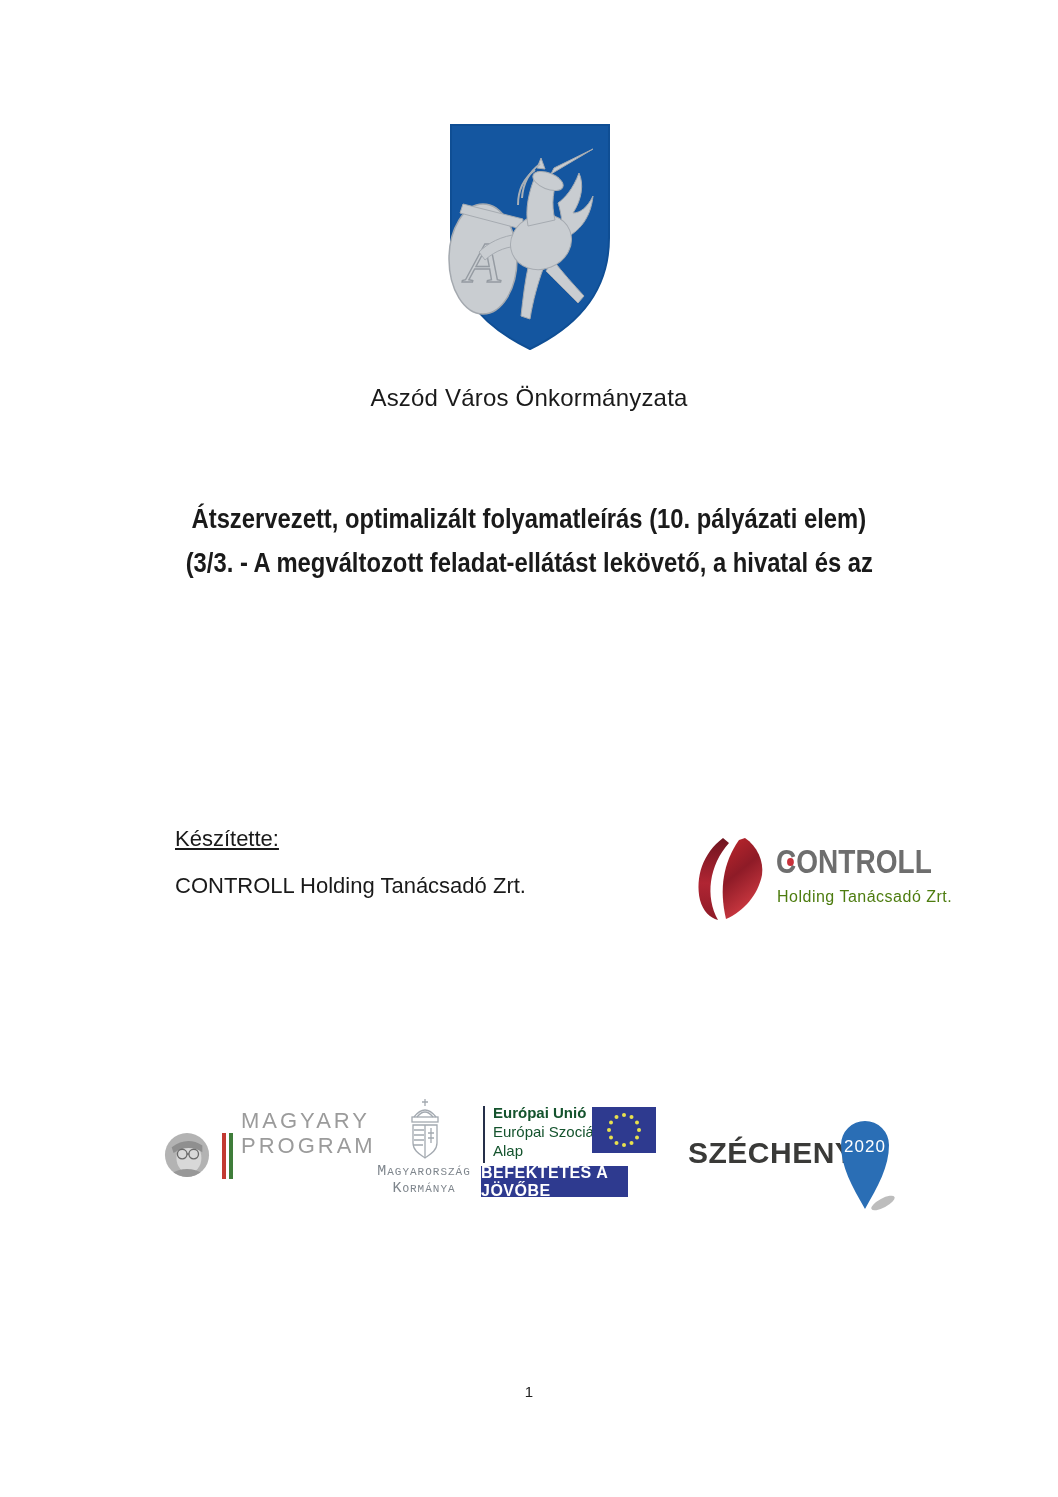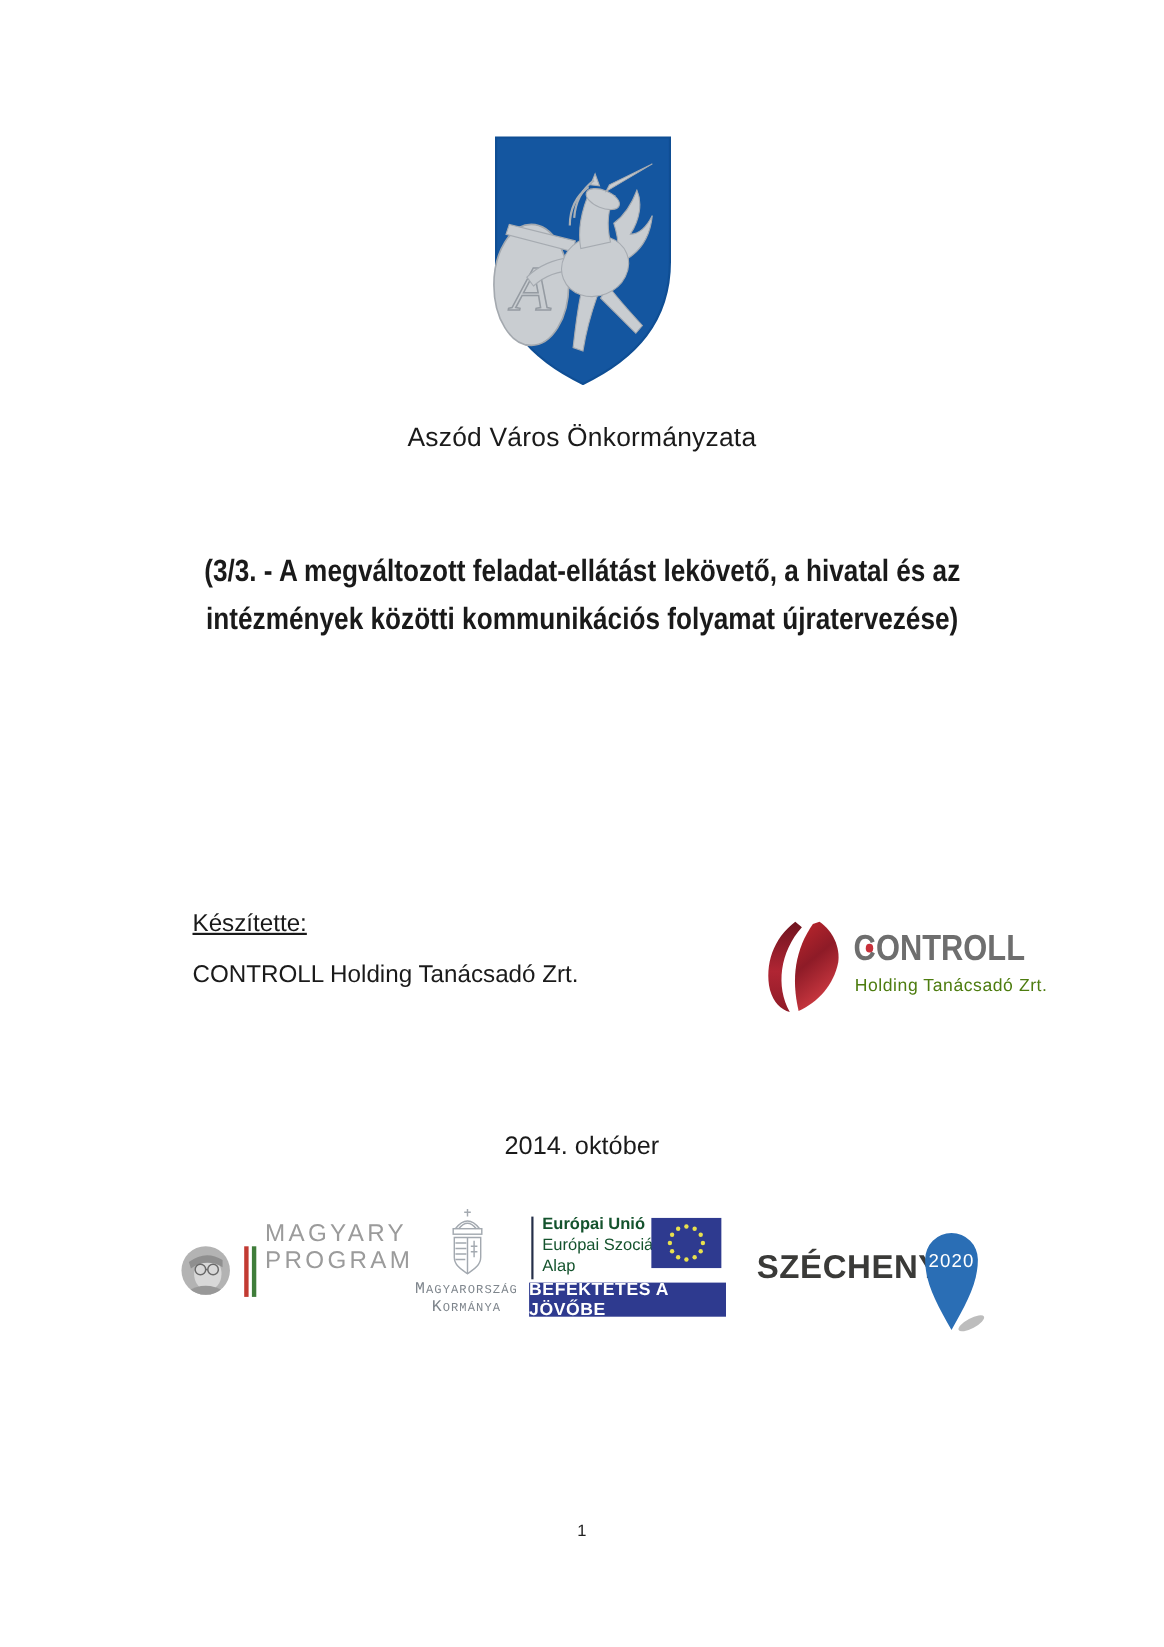--- a/index.html
+++ b/index.html
@@ -37,21 +37,21 @@
   .bar{position:absolute;top:1133px;width:4px;height:46px;}
   .bar-red{left:222px;background:#c23a32;}
   .bar-green{left:229px;background:#3f7d3a;}
   .magyary-text{left:241px;top:1108px;font-family:Liberation Sans, sans-serif;color:#9b9b9b;
     font-size:22px;line-height:25px;letter-spacing:3px;}
   .gov-text{left:363px;top:1163px;width:122px;text-align:center;font-family:Liberation Mono, monospace;
     color:#7e858c;font-size:15px;line-height:17px;font-variant:small-caps;letter-spacing:1px;}
   .eu-rule{left:483px;top:1106px;width:2px;height:57px;background:#252f49;}
   .eu-text{left:493px;top:1103px;font-size:15px;line-height:19px;color:#14532d;}
   .eu-text .b{font-weight:bold;}
-  .eu-banner{left:481px;top:1166px;width:179px;height:31px;background:#2e3a8f;
+  .eu-banner{left:481px;top:1166px;width:147px;height:31px;background:#2e3a8f;
     display:flex;align-items:center;justify-content:center;}
   .eu-banner span{color:#ffffff;font-weight:bold;font-size:16px;letter-spacing:0.5px;}
   .szechenyi-text{left:688px;top:1136px;font-size:30px;font-weight:bold;color:#3a3a38;letter-spacing:0.5px;}
 
   .page-num{top:1383px;font-size:15px;color:#222;}
 </style>
 </head>
 <body>
 
 <div class="page">
@@ -85,22 +85,22 @@
 
     <g fill="none" stroke="#aab0b6" stroke-width="2">
       <path d="M94,50 C83,58 77,70 77,85"></path>
       <path d="M99,44 C88,52 82,64 81,78"></path>
     </g>
   </svg>
 
   <div class="abs center municipality">Aszód Város Önkormányzata</div>
 
   <div class="abs center title-block">
+    <div class="tline"><span class="cond">Átszervezett, optimalizált folyamatleírás (10. pályázati elem)</span></div>
     <div class="tline"><span class="cond">(3/3. - A megváltozott feladat-ellátást lekövető, a hivatal és az</span></div>
-    <div class="tline"><span class="cond">intézmények közötti kommunikációs folyamat újratervezése)</span></div>
   </div>
 
   <div class="abs prep prep-label">Készítette:</div>
   <div class="abs prep prep-company">CONTROLL Holding Tanácsadó Zrt.</div>
 
   <svg class="abs" style="left:695px;top:837px;" width="76" height="84" viewBox="0 0 76 84" aria-hidden="true">
     <defs>
       <linearGradient id="gradL" x1="0" y1="0" x2="0" y2="1">
         <stop offset="0" stop-color="#6f141f"></stop>
         <stop offset="0.55" stop-color="#b02533"></stop>
@@ -115,21 +115,20 @@
     <path d="M28,1 C8,16 0,40 5,63 C8,74 15,81 23,83 C10,60 14,28 34,6 Z" fill="url(#gradL)"></path>
     <path d="M44,3 C28,26 24,52 31,82 C49,74 63,58 67,38 C69,24 62,9 50,1 Z" fill="url(#gradR)"></path>
   </svg>
   <div class="abs controll-name">
     <span class="cond-l">
       <span>C</span><span class="controll-dot"></span><span>ONTROLL</span>
     </span>
   </div>
   <div class="abs controll-sub">Holding Tanácsadó Zrt.</div>
 
-  <div class="abs center date">2014. október</div>
 
   <svg class="abs" style="left:164px;top:1132px;" width="46" height="46" viewBox="0 0 48 48" aria-hidden="true">
     <defs>
         <clipPath id="pc">
           <circle cx="24" cy="24" r="23"></circle>
         </clipPath>
       </defs>
     <circle cx="24" cy="24" r="23" fill="#b3b3b3"></circle>
     <g clip-path="url(#pc)">
       <ellipse cx="26" cy="27" rx="13" ry="16" fill="#d8d8d8"></ellipse>

